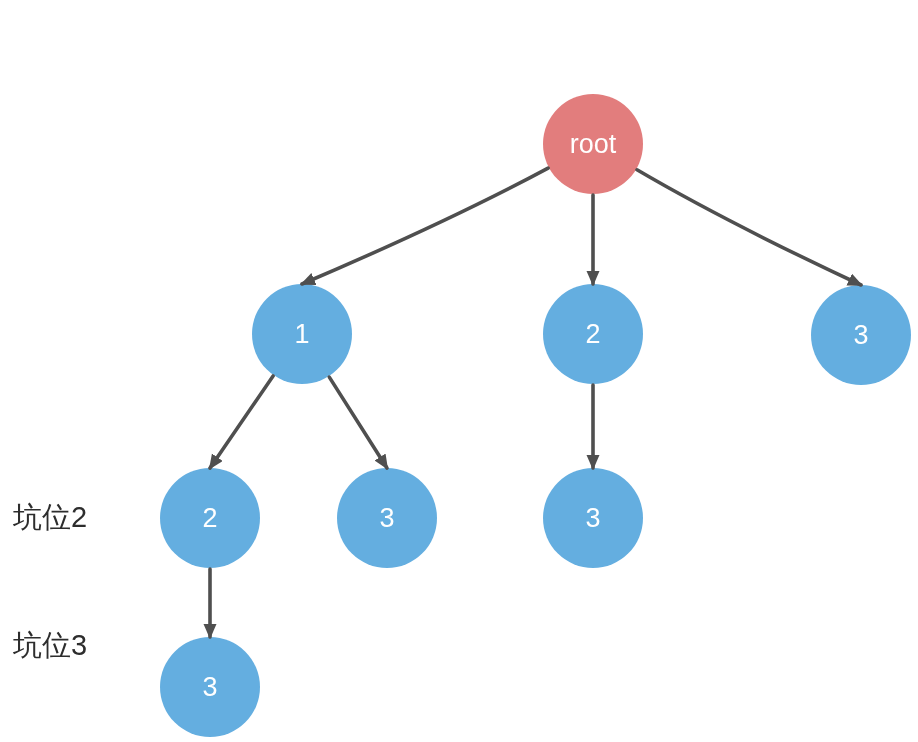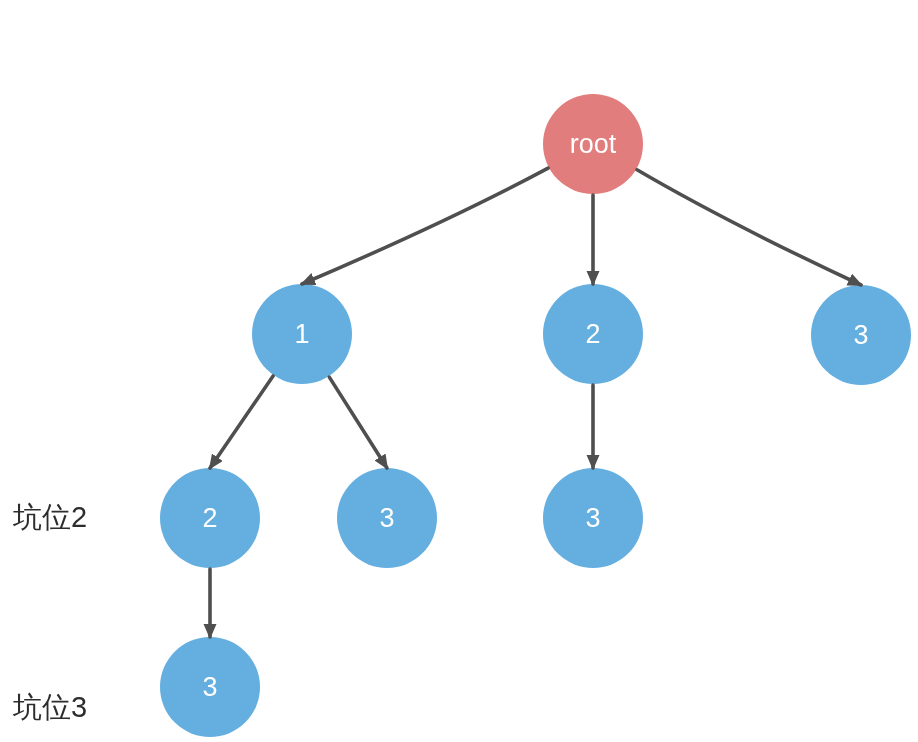--- a/index.html
+++ b/index.html
@@ -52,14 +52,14 @@
 
 <div class="node" style="left: 543px; top: 94px; width: 100px; height: 100px; background: rgb(226, 125, 125); color: rgb(255, 255, 255);">root</div>
     <div class="node" style="left: 252px; top: 284px; width: 100px; height: 100px; background: rgb(100, 174, 224); color: rgb(255, 255, 255);">1</div>
     <div class="node" style="left: 543px; top: 284px; width: 100px; height: 100px; background: rgb(100, 174, 224); color: rgb(255, 255, 255);">2</div>
     <div class="node" style="left: 811px; top: 285px; width: 100px; height: 100px; background: rgb(100, 174, 224); color: rgb(255, 255, 255);">3</div>
     <div class="node" style="left: 160px; top: 468px; width: 100px; height: 100px; background: rgb(100, 174, 224); color: rgb(255, 255, 255);">2</div>
     <div class="node" style="left: 337px; top: 468px; width: 100px; height: 100px; background: rgb(100, 174, 224); color: rgb(255, 255, 255);">3</div>
     <div class="node" style="left: 543px; top: 468px; width: 100px; height: 100px; background: rgb(100, 174, 224); color: rgb(255, 255, 255);">3</div>
     <div class="node" style="left: 160px; top: 637px; width: 100px; height: 100px; background: rgb(100, 174, 224); color: rgb(255, 255, 255);">3</div>
     <div class="row-label" style="left: 13px; top: 518px; color: rgb(45, 45, 45); text-align: center;">坑位2</div>
-    <div class="row-label" style="left: 13px; top: 708px; color: rgb(45, 45, 45);">坑位3</div>
+    <div class="row-label" style="left: 13px; top: 646px; color: rgb(45, 45, 45);">坑位3</div>
   </div>
 
 </body></html>

